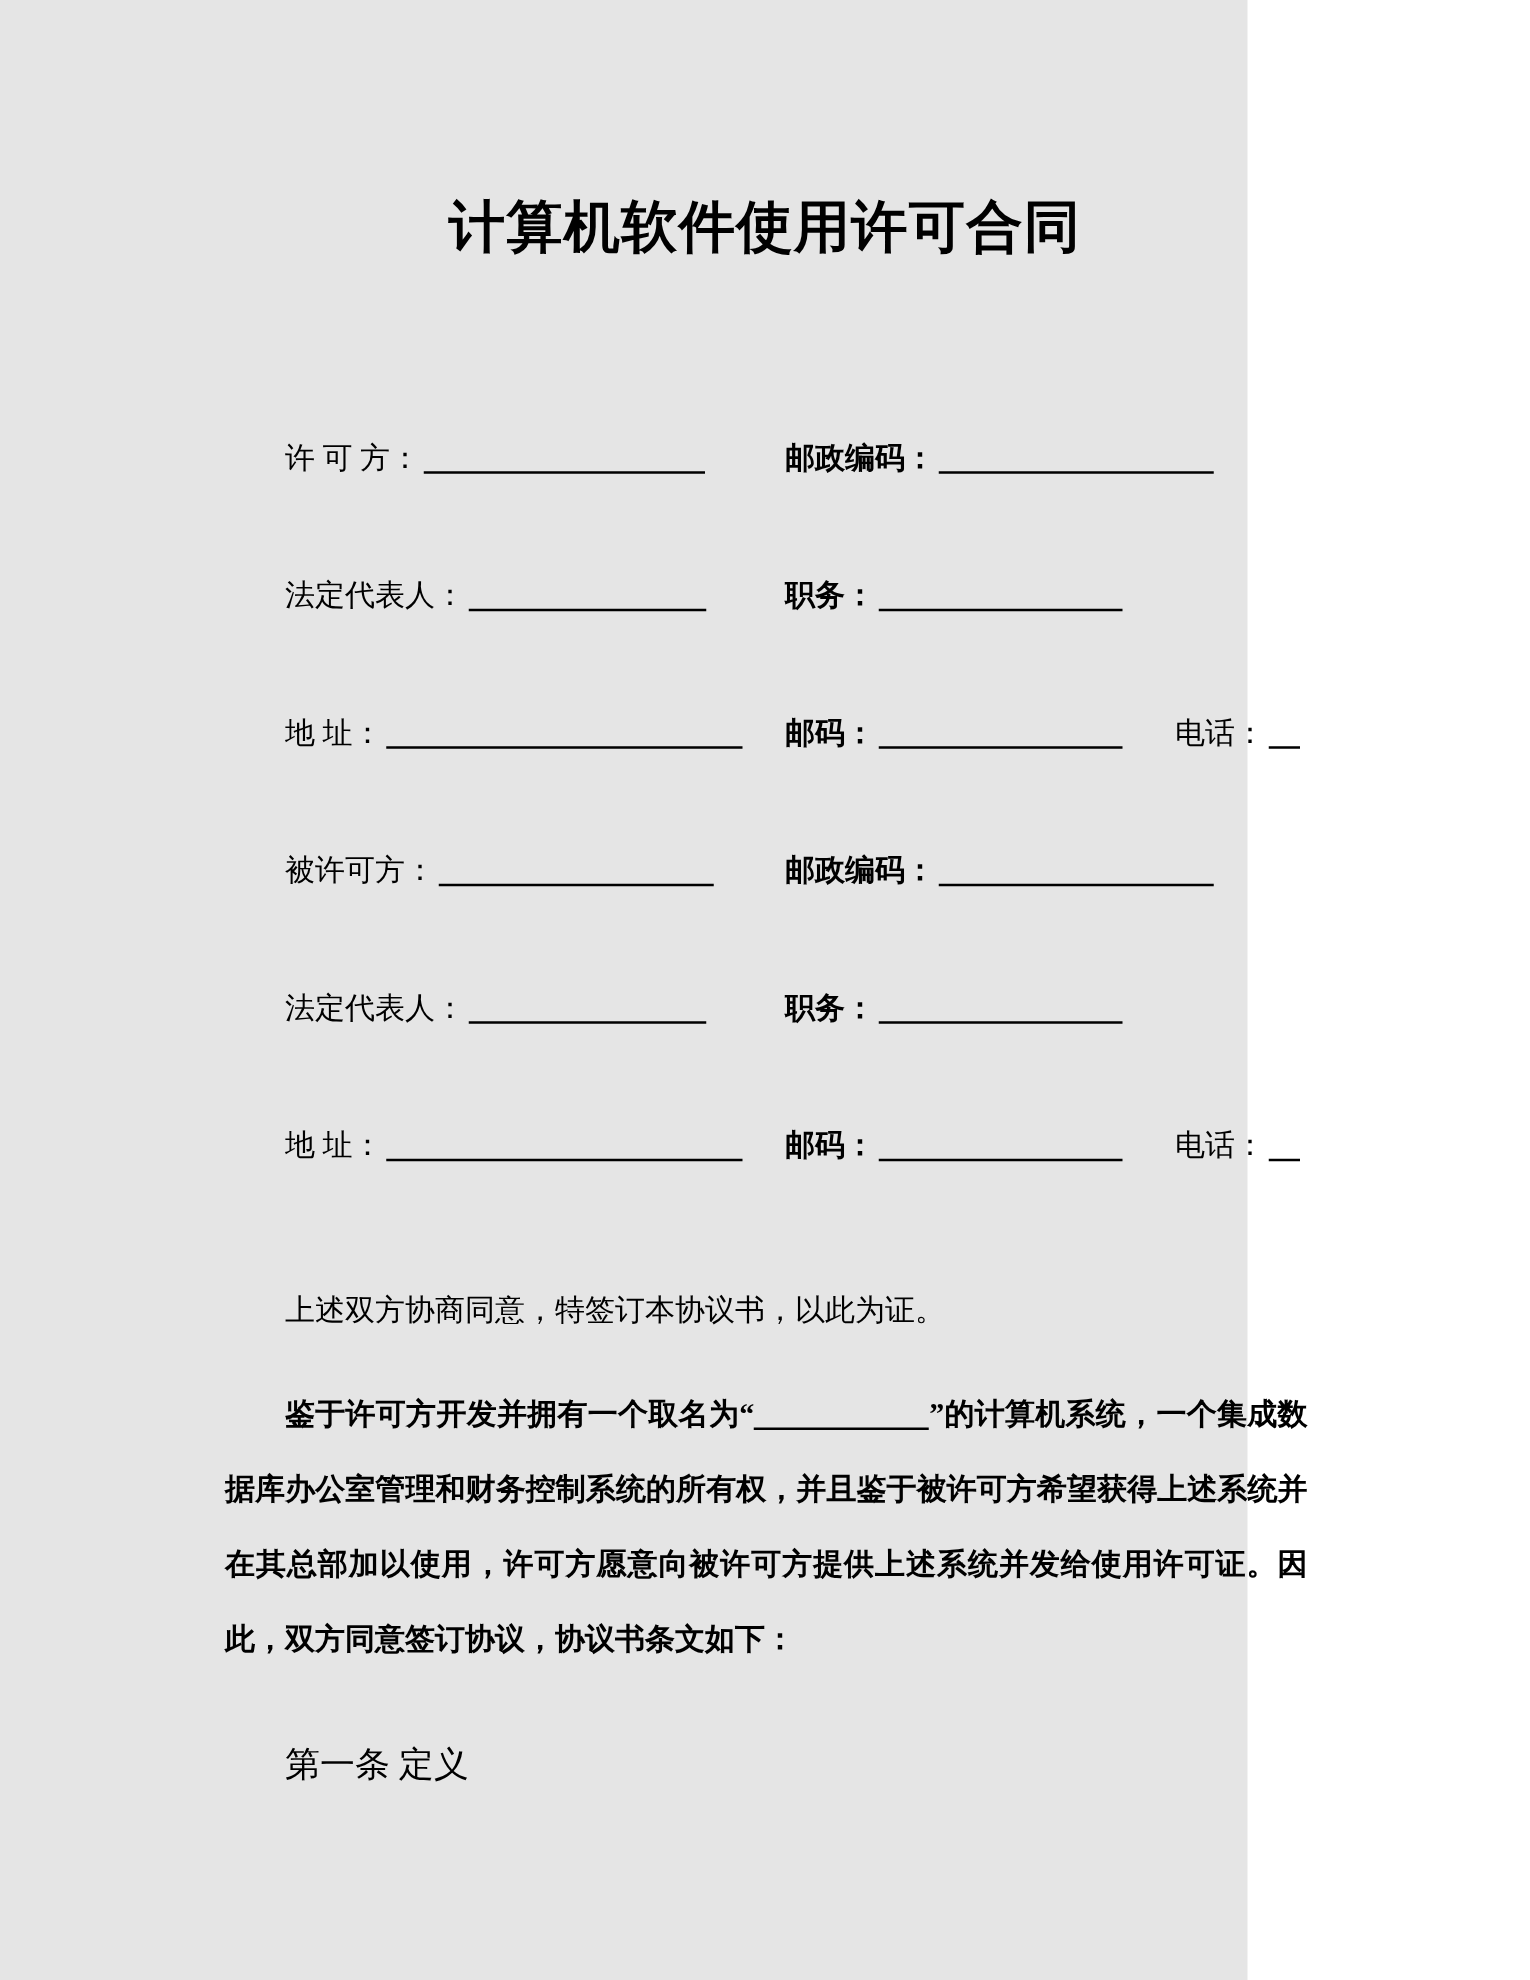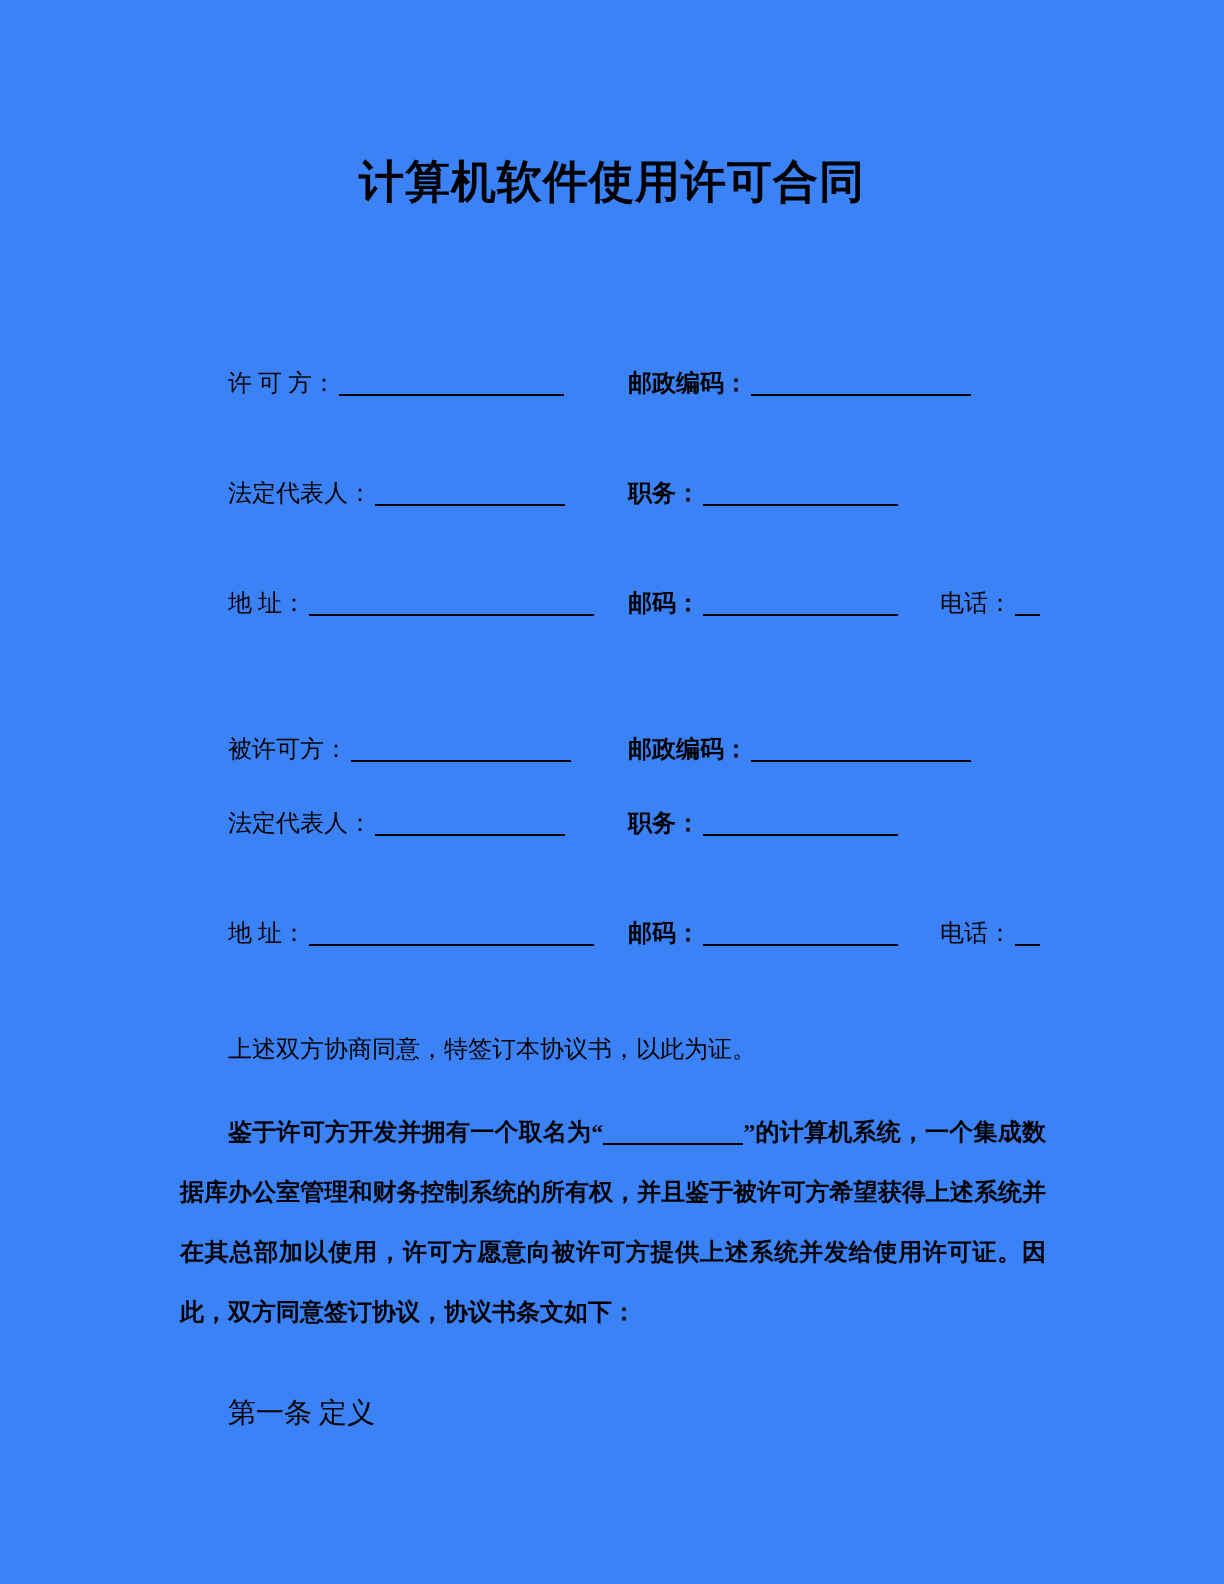--- a/index.html
+++ b/index.html
@@ -6,60 +6,60 @@
   html, body { background: #ffffff; }
   body {
     width: 1224px; height: 1584px;
     font-family: "Liberation Serif", "DejaVu Serif", serif;
     color: #000000;
     position: relative;
     overflow: hidden;
   }
   .page {
     position: absolute; top: 0; left: 0;
-    width: 1224px; height: 1584px;
-    background: #3b82f6;
+    width: 998px; height: 1584px;
+    background: #e5e5e5;
     padding-left: 20px;
   }
   .doc-title {
     position: absolute; top: 152px; left: 0; width: 1224px;
     text-align: center;
     font-family: "Liberation Sans", "DejaVu Sans", sans-serif;
     font-weight: 700;
     font-size: 45px;
     letter-spacing: 1px;
     color: #000000;
     white-space: nowrap;
   }
   .frow {
     position: absolute; left: 180px; width: 900px; height: 34px;
     font-size: 24px; line-height: 34px;
   }
-  .frow .field { position: absolute; top: 16px; white-space: nowrap; }
+  .frow .field { position: absolute; top: 0; white-space: nowrap; }
   .frow .pos-1 { left: 48px; }
   .frow .pos-2 { left: 448px; font-weight: bold; }
   .frow .pos-3 { left: 760px; }
   .blank {
     display: inline-block;
     border-bottom: 2px solid #000000;
     height: 20px;
     vertical-align: -5px;
     margin-left: 3px;
   }
   .u285 { width: 285px; }
   .u225 { width: 225px; }
   .u220 { width: 220px; }
   .u195 { width: 195px; }
   .u190 { width: 190px; }
   .u25  { width: 25px; }
   .u140 { width: 140px; margin-left: 0; }
   .r1 { top: 350px; }
   .r2 { top: 460px; }
   .r3 { top: 570px; }
-  .r4 { top: 680px; margin-top: 36px; }
+  .r4 { top: 680px; }
   .r5 { top: 790px; }
   .r6 { top: 900px; }
   .para-1 {
     position: absolute; top: 1014px; left: 180px; width: 866px;
     font-size: 24px; line-height: 34px;
     text-indent: 48px;
     margin-top: 18px;
   }
   .para-2 {
     position: absolute; top: 1102px; left: 180px; width: 866px;

